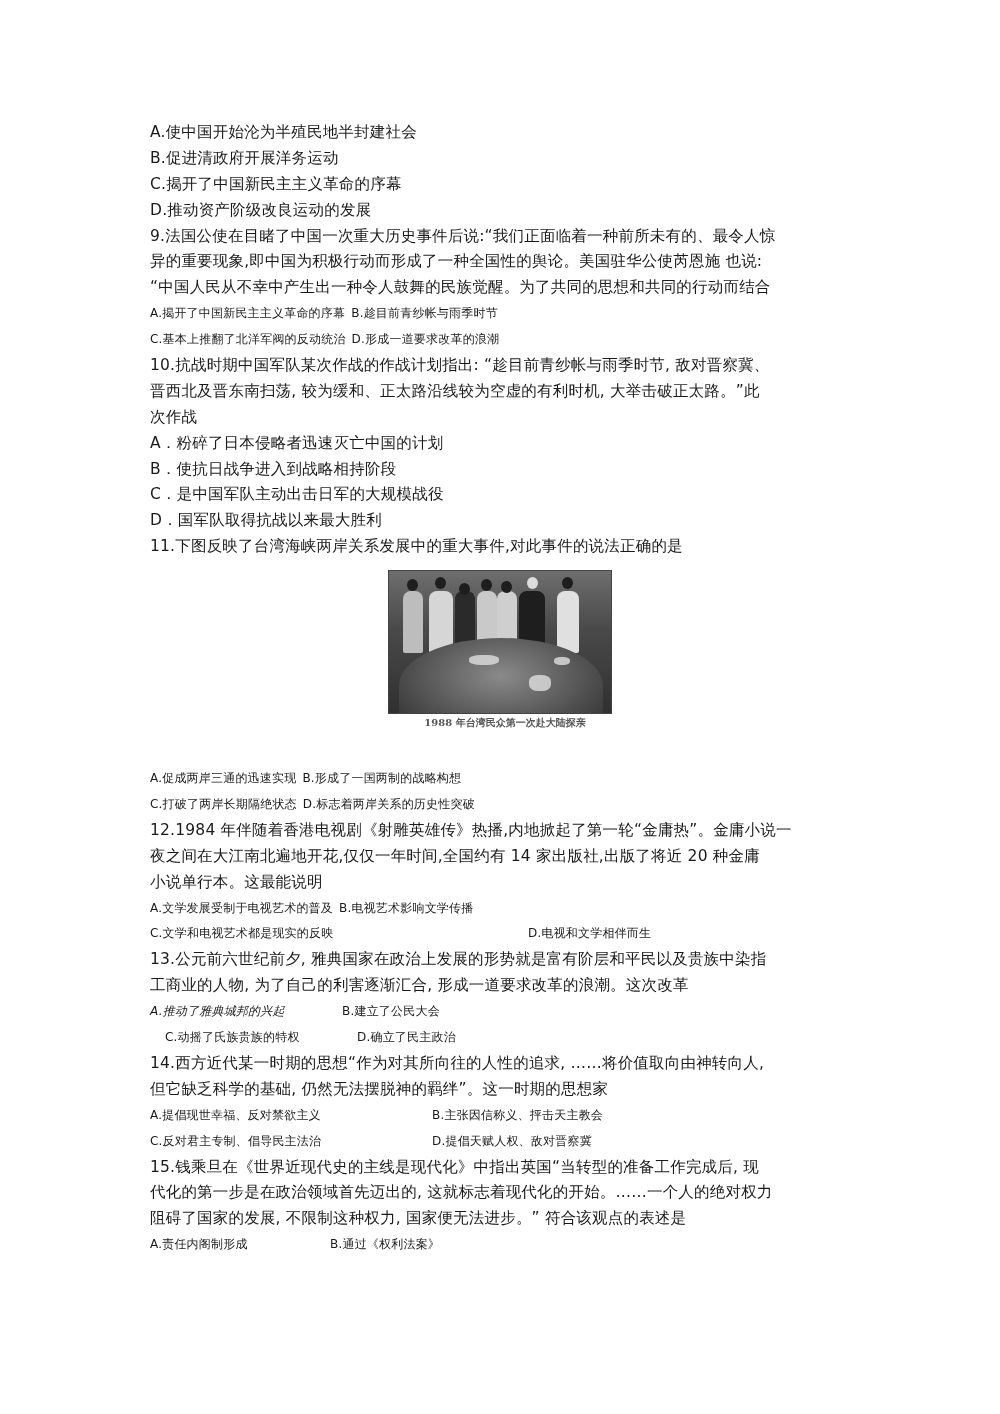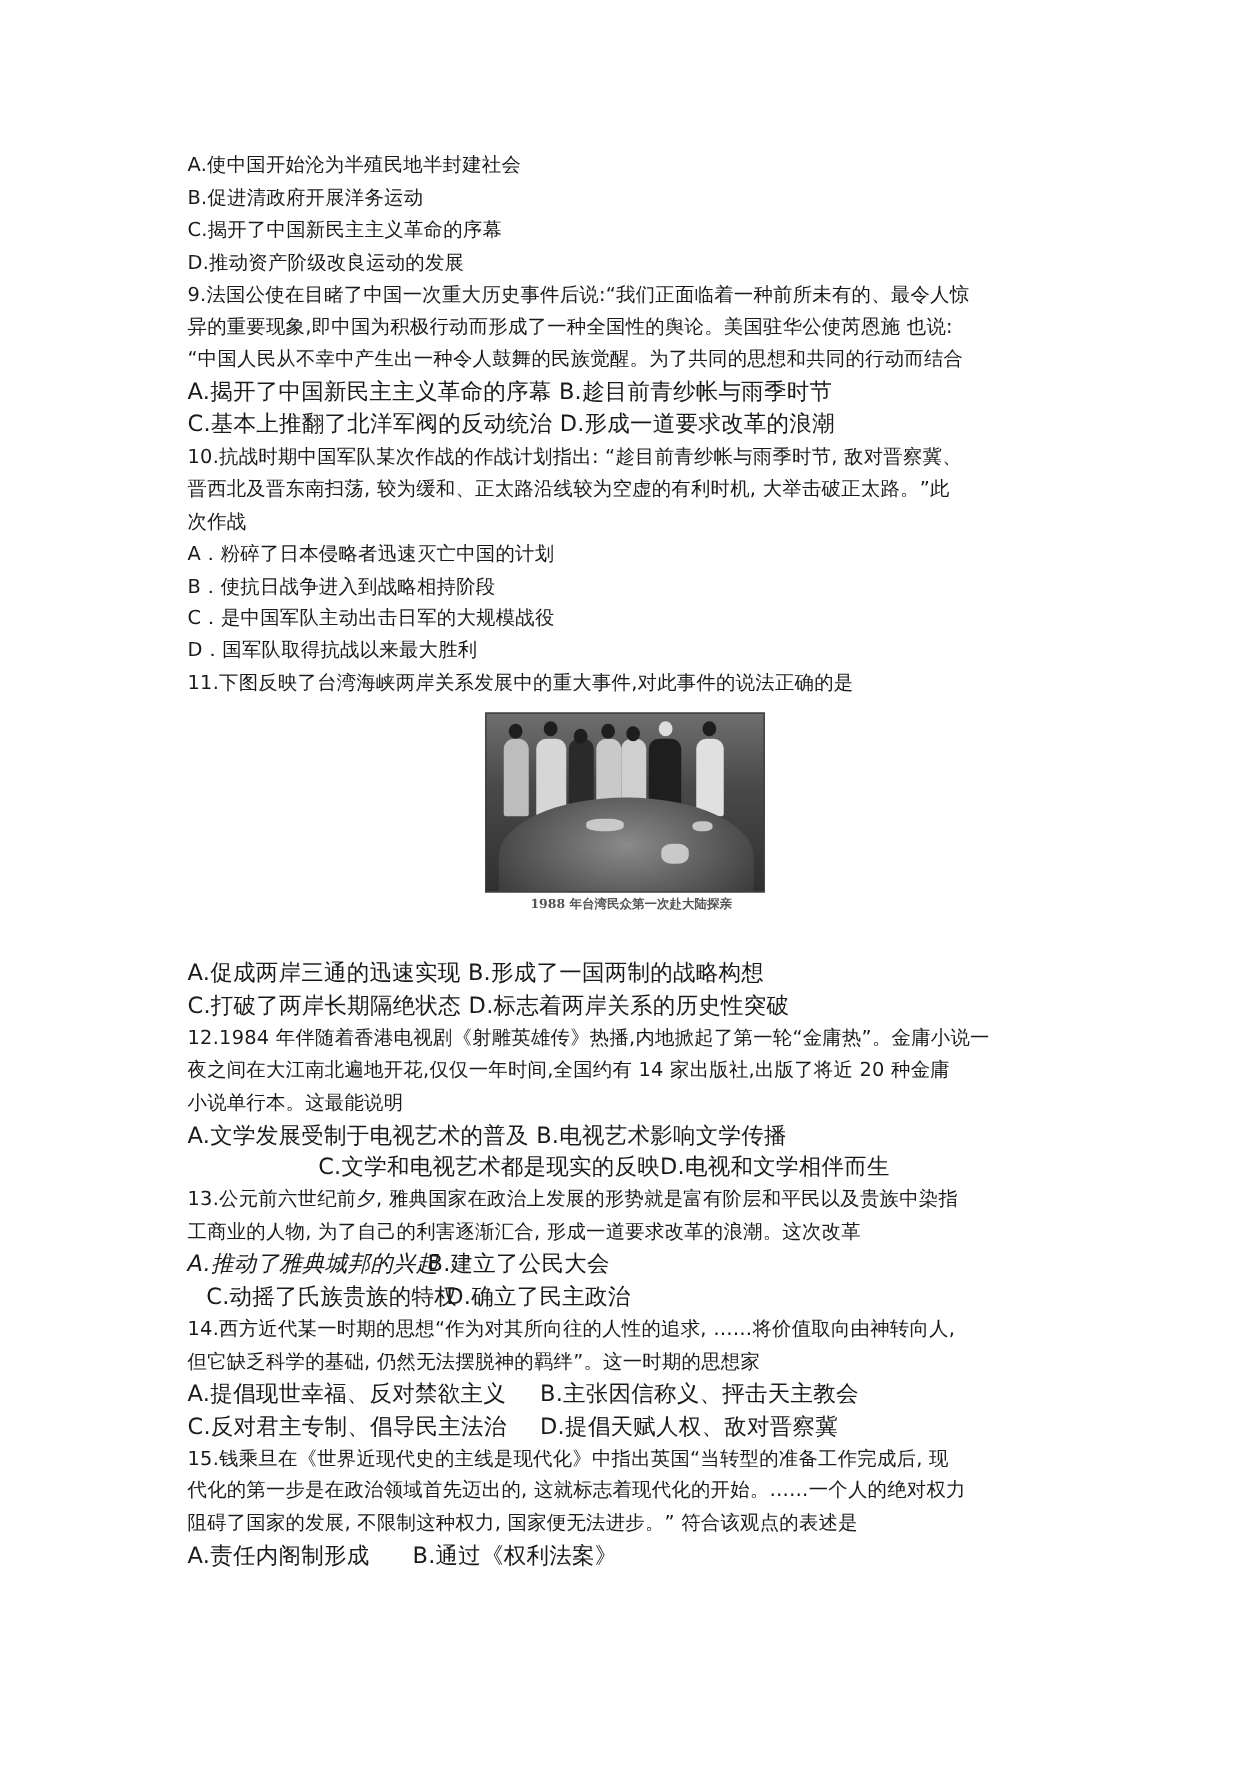--- a/index.html
+++ b/index.html
@@ -23,21 +23,21 @@
   }
   .line {
     font-size: 15.5px;
     line-height: 25.9px;
     height: 25.9px;
     white-space: nowrap;
     letter-spacing: 0.2px;
   }
   .opt-row {
     display: flex;
-    font-size: 18px;
+    font-size: 12px;
     line-height: 25.9px;
     height: 25.9px;
     white-space: nowrap;
     letter-spacing: 0.2px;
   }
   .opt-row .opt { display: inline-block; }
   .gap-sm { margin-left: 6px; }
   .figure {
     width: 702px;
     height: 200px;
@@ -173,21 +173,21 @@
 
   <div>
     <div class="line">12.1984 年伴随着香港电视剧《射雕英雄传》热播,内地掀起了第一轮“金庸热”。金庸小说一</div>
     <div class="line">夜之间在大江南北遍地开花,仅仅一年时间,全国约有 14 家出版社,出版了将近 20 种金庸</div>
     <div class="line">小说单行本。这最能说明</div>
     <div class="opt-row">
       <span class="opt">A.文学发展受制于电视艺术的普及</span>
       <span class="opt gap-sm">B.电视艺术影响文学传播</span>
     </div>
     <div class="opt-row">
-      <span class="opt" style="width:378px;text-align:right;">C.文学和电视艺术都是现实的反映</span>
+      <span class="opt" style="width:378px;">C.文学和电视艺术都是现实的反映</span>
       <span class="opt">D.电视和文学相伴而生</span>
     </div>
   </div>
 
   <div>
     <div class="line">13.公元前六世纪前夕, 雅典国家在政治上发展的形势就是富有阶层和平民以及贵族中染指</div>
     <div class="line">工商业的人物, 为了自己的利害逐渐汇合, 形成一道要求改革的浪潮。这次改革</div>
     <div class="opt-row">
       <span class="opt" style="width:192px;font-style:italic;">A.推动了雅典城邦的兴起</span>
       <span class="opt">B.建立了公民大会</span>

